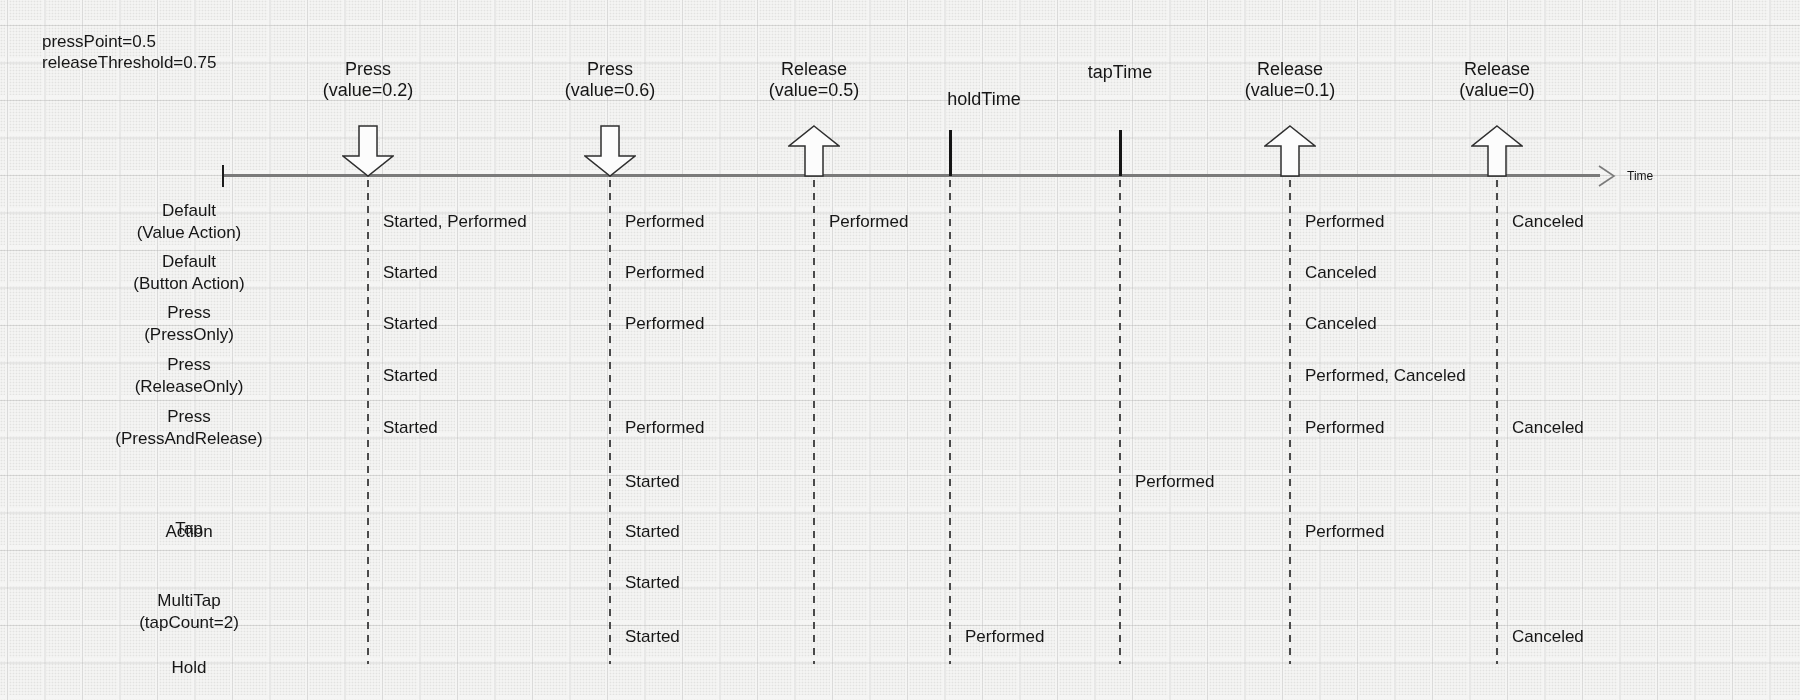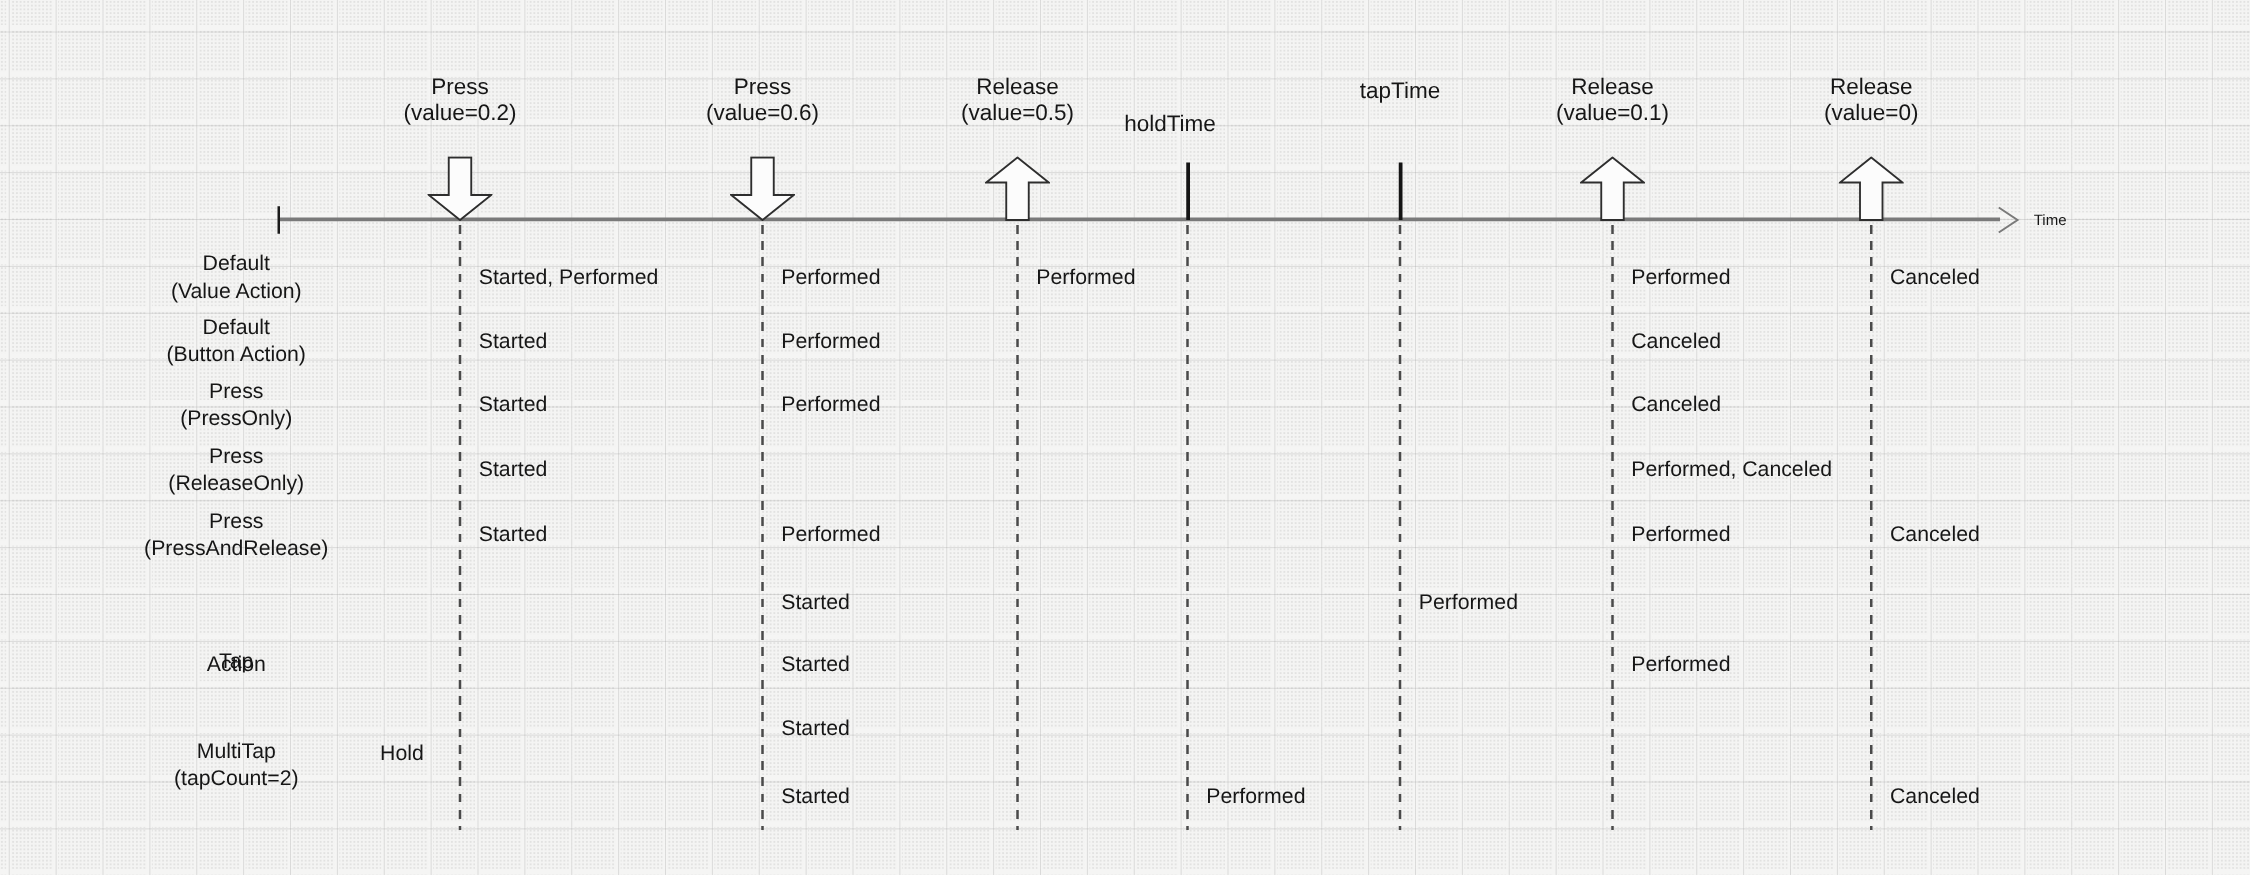--- a/index.html
+++ b/index.html
@@ -62,20 +62,24 @@
   .tick-marker{width:3px;top:130px;height:46px;background:#141414;}
   #timeline-line{left:223px;top:174px;width:1377px;height:3px;background:#7a7a7a;}
   #timeline-start-tick{left:222px;top:165px;width:2px;height:22px;background:#1a1a1a;}
   #time-label{left:1627px;top:165px;font-size:12px;line-height:22px;}
   .arrow-svg{width:52px;height:52px;}
 </style>
 </head>
 <body>
 
 <div id="canvas">
+  <div id="params" class="abs">
+    <div>pressPoint=0.5</div>
+    <div>releaseThreshold=0.75</div>
+  </div>
 
   <div id="timeline-line" class="abs"></div>
   <div id="timeline-start-tick" class="abs"></div>
   <svg class="abs" style="left:1598px;top:165px;" width="18" height="22" viewBox="0 0 18 22">
     <path d="M1,1 L16,11 L1,21" fill="none" stroke="#7a7a7a" stroke-width="1.6"></path>
   </svg>
   <div id="time-label" class="abs">Time</div>
 
   <div id="events-layer">
       <div class="event-label abs" style="left: 368px;">Press
@@ -89,21 +93,21 @@
       <svg viewBox="0 0 52 52" class="arrow-svg abs" style="left: 584px; top: 125px;">
         <path d="M17,1 L35,1 L35,31 L51,31 L26,51 L1,31 L17,31 Z" fill="#fcfcfc" stroke="#2e2e2e" stroke-width="1.5" stroke-linejoin="miter"></path>
       </svg>
       <div class="dashed-line abs" style="left: 609px;"></div>
       <div class="event-label abs" style="left: 814px;">Release
 (value=0.5)</div>
       <svg viewBox="0 0 52 52" class="arrow-svg abs" style="left: 788px; top: 125px;">
         <path d="M26,1 L51,21 L35,21 L35,51 L17,51 L17,21 L1,21 Z" fill="#fcfcfc" stroke="#2e2e2e" stroke-width="1.5" stroke-linejoin="miter"></path>
       </svg>
       <div class="dashed-line abs" style="left: 813px;"></div>
-      <div class="event-label abs" style="left: 936px; top: 89px;">holdTime</div>
+      <div class="event-label abs" style="left: 984px; top: 89px;">holdTime</div>
       <div class="tick-marker abs" style="left: 948.5px;"></div>
       <div class="dashed-line abs" style="left: 949px;"></div>
       <div class="event-label abs" style="left: 1120px; top: 62px;">tapTime</div>
       <div class="tick-marker abs" style="left: 1118.5px;"></div>
       <div class="dashed-line abs" style="left: 1119px;"></div>
       <div class="event-label abs" style="left: 1290px;">Release
 (value=0.1)</div>
       <svg viewBox="0 0 52 52" class="arrow-svg abs" style="left: 1264px; top: 125px;">
         <path d="M26,1 L51,21 L35,21 L35,51 L17,51 L17,21 L1,21 Z" fill="#fcfcfc" stroke="#2e2e2e" stroke-width="1.5" stroke-linejoin="miter"></path>
       </svg>
@@ -145,18 +149,18 @@
       <div class="cell abs" style="left: 1512px; top: 417px;">Canceled</div>
       <div class="row-label abs" style="top: 471px; margin-top: 47px;">Tap</div>
       <div class="cell abs" style="left: 625px; top: 471px;">Started</div>
       <div class="cell abs" style="left: 1135px; top: 471px;">Performed</div>
       <div class="row-label abs" style="top: 521px;">Action</div>
       <div class="cell abs" style="left: 625px; top: 521px;">Started</div>
       <div class="cell abs" style="left: 1305px; top: 521px;">Performed</div>
       <div class="row-label abs" style="top: 590px;">MultiTap
 (tapCount=2)</div>
       <div class="cell abs" style="left: 625px; top: 572px;">Started</div>
-      <div class="row-label abs" style="top: 592px; text-align: right;">Hold</div>
+      <div class="row-label abs" style="top: 657px;">Hold</div>
       <div class="cell abs" style="left: 625px; top: 626px;">Started</div>
       <div class="cell abs" style="left: 965px; top: 626px;">Performed</div>
       <div class="cell abs" style="left: 1512px; top: 626px;">Canceled</div>
     </div>
 </div>
 
 </body></html>

